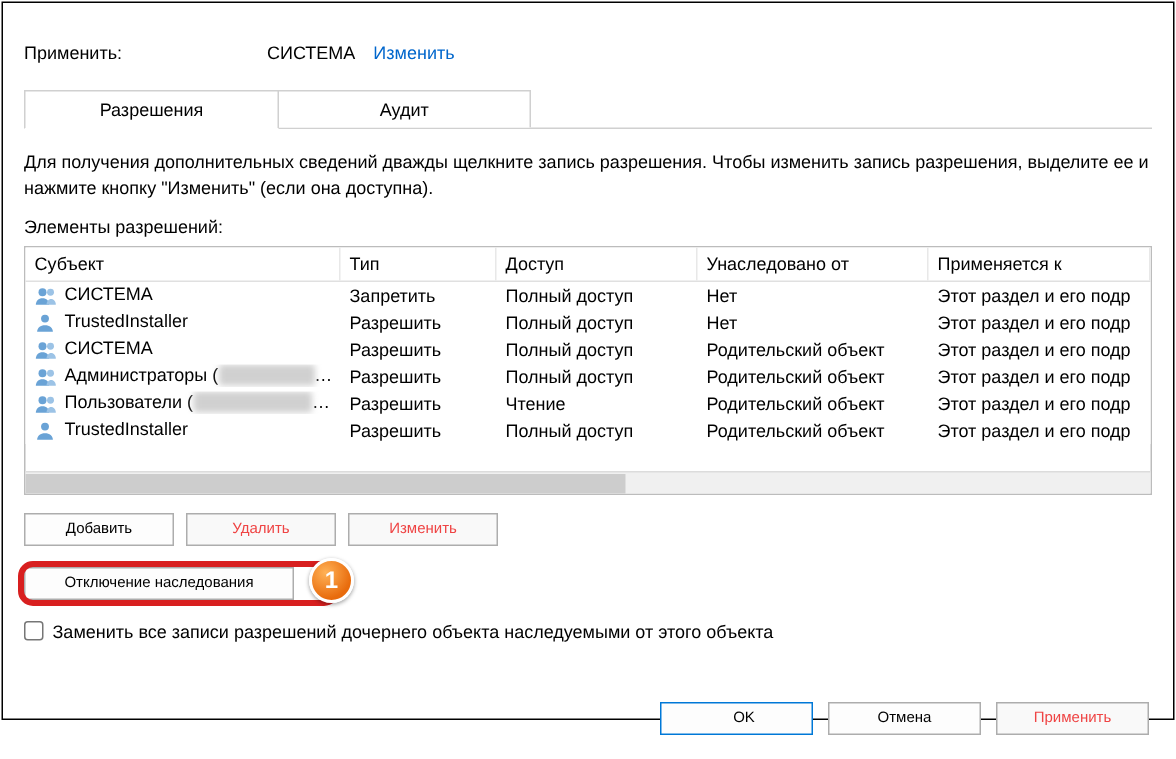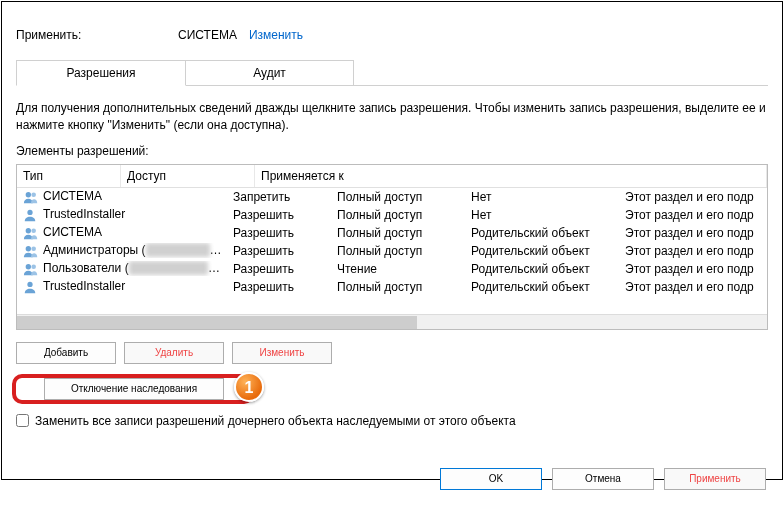--- a/index.html
+++ b/index.html
@@ -131,21 +131,20 @@
   }
   .btn:disabled, .btn.disabled {
     color: #ef4444;
     cursor: default;
     background: #f9f9f9;
   }
   .highlight-wrap {
     position: relative;
     display: inline-block;
     margin-top: 14px;
-    padding-left: 28px;
   }
   .highlight-ring {
     position: absolute;
     left: -4px; top: -4px; right: -30px; bottom: -4px;
     border: 4px solid #d81f1f;
     border-radius: 10px;
     pointer-events: none;
   }
   .step-badge {
     position: absolute;
@@ -206,22 +205,24 @@
     <div class="tab tab1 active">Разрешения</div>
     <div class="tab tab2">Аудит</div>
   </div>
 
   <div class="info-text">Для получения дополнительных сведений дважды щелкните запись разрешения. Чтобы изменить запись разрешения, выделите ее и нажмите кнопку "Изменить" (если она доступна).</div>
 
   <div class="elements-label">Элементы разрешений:</div>
 
   <div class="listview">
     <div class="lv-header">
+      <div class="lv-col-subject">Субъект</div>
       <div class="lv-col-type">Тип</div>
       <div class="lv-col-access">Доступ</div>
+      <div class="lv-col-inh">Унаследовано от</div>
       <div class="lv-col-apply">Применяется к</div>
     </div>
     <div class="lv-body" id="lv-body">
         <div class="lv-row">
           <div class="lv-col-subject"><span class="icon icon-users"><svg viewBox="0 0 18 14">
                 <circle cx="6" cy="4.5" r="3" fill="#6aa3d6"></circle>
                 <circle cx="12" cy="4.5" r="2.6" fill="#9cc3e6"></circle>
                 <path d="M1 14c0-3 2-5 5-5s5 2 5 5z" fill="#6aa3d6"></path>
                 <path d="M9 14c0-2.6 1.5-4.4 3.5-4.4s3.5 1.8 3.5 4.4z" fill="#9cc3e6"></path>
               </svg></span><span>СИСТЕМА</span></div>

